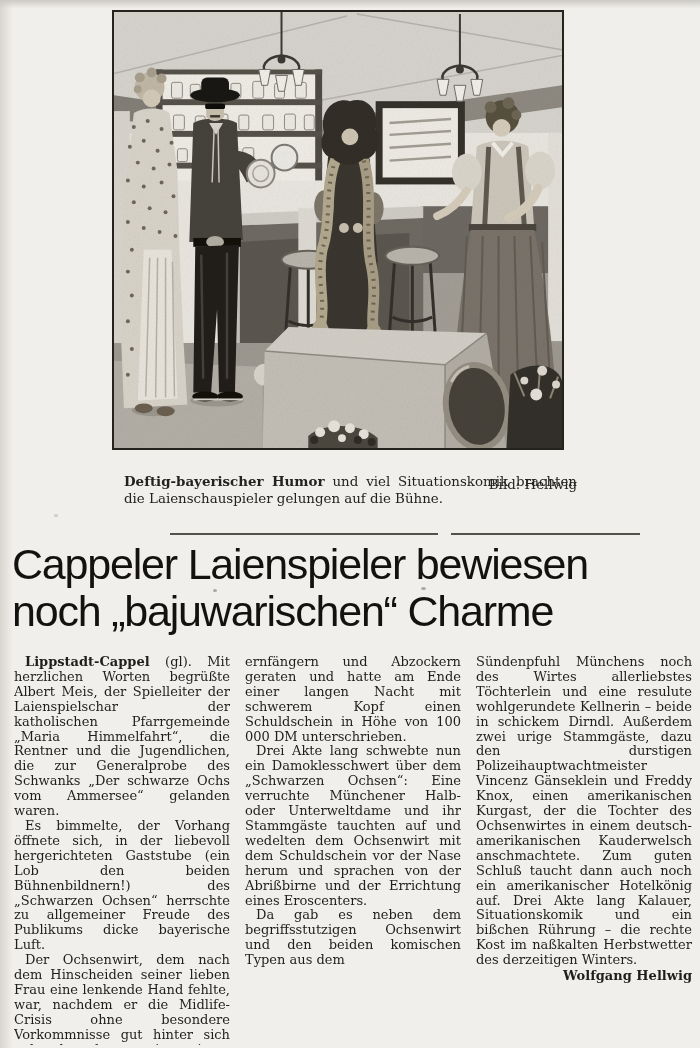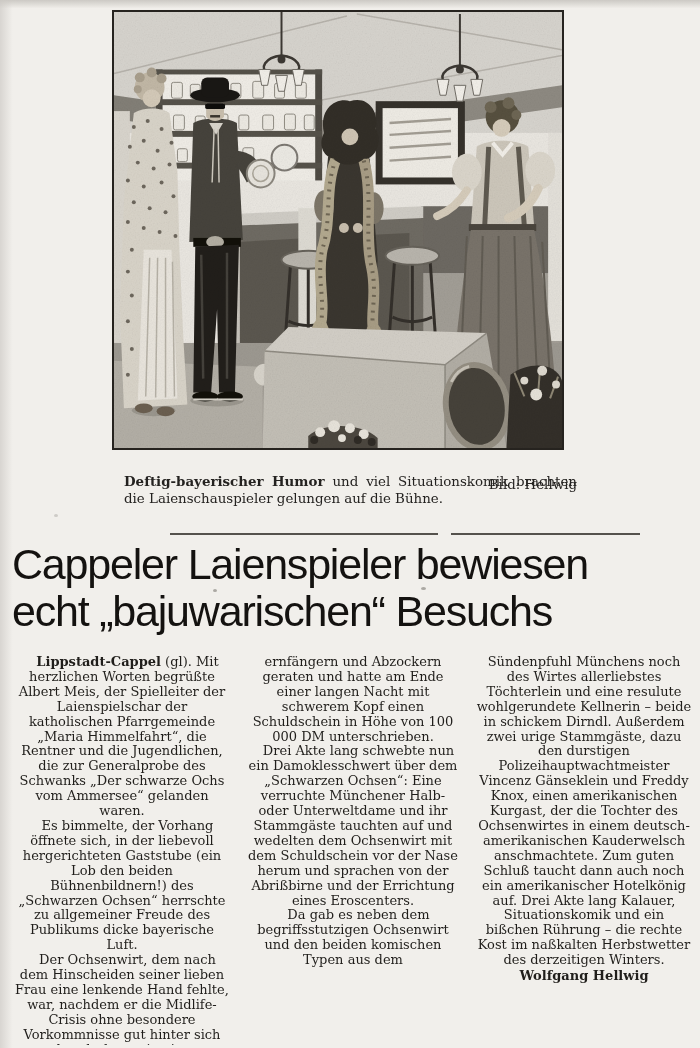--- a/index.html
+++ b/index.html
@@ -60,21 +60,21 @@
   }
   .headline .hl{display:block;white-space:nowrap;}
 
   
   .cols{
     position:absolute;left:14px;top:655px;width:678px;height:390px;
     display:grid;grid-template-columns:1fr 1fr 1fr;column-gap:15px;
     font-size:13px;line-height:14.9px;text-align:justify;
     color:#201e1b;overflow:hidden;
   }
-  .cols p{margin:0;text-indent:11px;hyphens:manual;text-align:center;}
+  .cols p{margin:0;text-indent:11px;hyphens:manual;}
   .cols p.cont{text-indent:0;}
   .lead{font-weight:bold;}
   .byline{font-weight:bold;text-align:right;text-indent:0 !important;margin-top:1px !important;}
 </style>
 </head>
 <body>
 
 <div class="scan-edge-left"></div>
 <div class="scan-edge-top"></div>
 <div class="speck a"></div>
@@ -361,21 +361,21 @@
   </svg>
 </figure>
 
 <p class="caption"><b>Deftig-bayerischer Humor</b><span> und viel Situationskomik brachten die Laienschauspieler gelungen auf die Bühne.</span><span class="credit">Bild: Hellwig</span></p>
 
 <div class="rule a"></div>
 <div class="rule b"></div>
 
 <h1 class="headline">
   <span class="hl">Cappeler Laienspieler bewiesen</span>
-  <span class="hl">echt „bajuwarischen“ Besuchs</span>
+  <span class="hl">noch „bajuwarischen“ Charme</span>
 </h1>
 
 <div class="cols">
   <div class="col">
     <p class="p"><b class="lead">Lippstadt-Cappel</b><span> (gl). Mit herzlichen Worten begrüßte Albert Meis, der Spielleiter der Laienspielschar der katholischen Pfarrgemeinde „Maria Himmelfahrt“, die Rentner und die Jugendlichen, die zur Generalprobe des Schwanks „Der schwarze Ochs vom Ammersee“ gelanden waren.</span></p>
     <p class="p">Es bimmelte, der Vorhang öffnete sich, in der liebevoll hergerichteten Gaststube (ein Lob den beiden Bühnenbildnern!) des „Schwarzen Ochsen“ herrschte zu allgemeiner Freude des Publikums dicke bayerische Luft.</p>
     <p class="p">Der Ochsenwirt, dem nach dem Hinscheiden seiner lieben Frau eine lenkende Hand fehlte, war, nachdem er die Midlife-Crisis ohne besondere Vorkommnisse gut hinter sich gebracht hatte, in einem pubertären Rückfall während eines Besuchs in München in die Fänge von finsteren Bau-</p>
   </div>
   <div class="col">
     <p class="p cont">ernfängern und Abzockern geraten und hatte am Ende einer langen Nacht mit schwerem Kopf einen Schuldschein in Höhe von 100 000 DM unterschrieben.</p>

